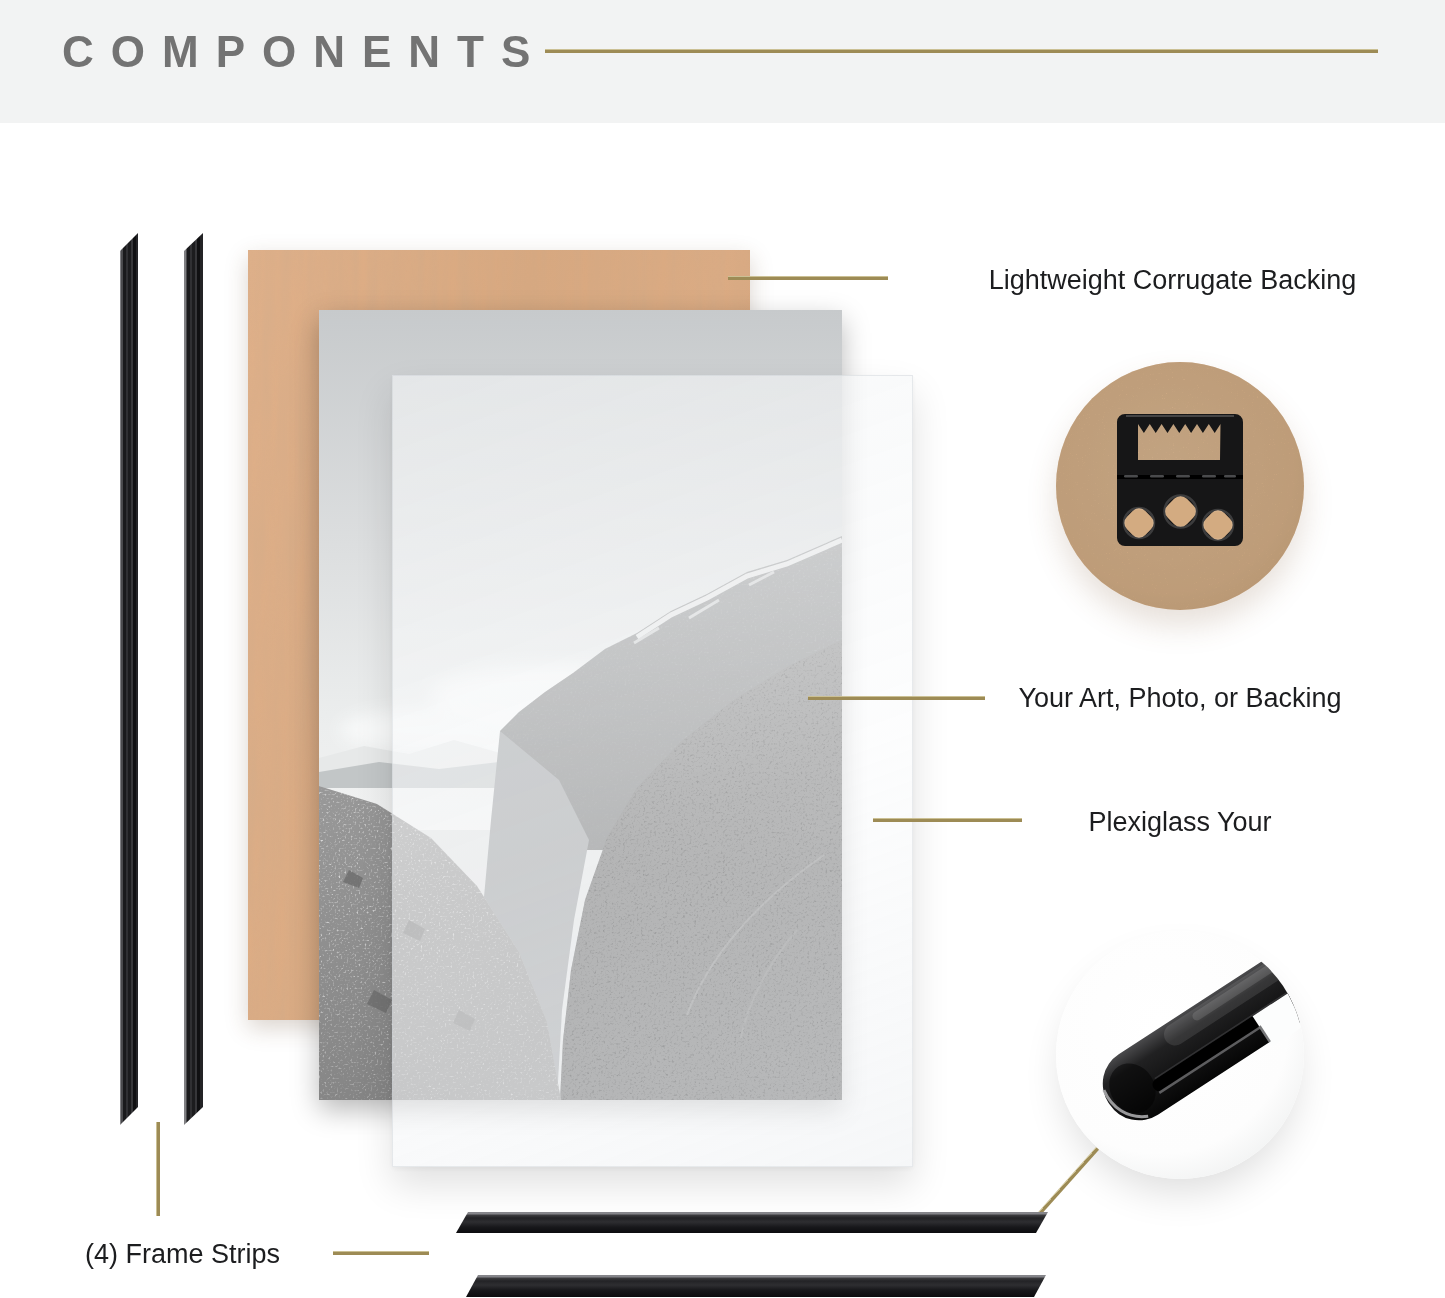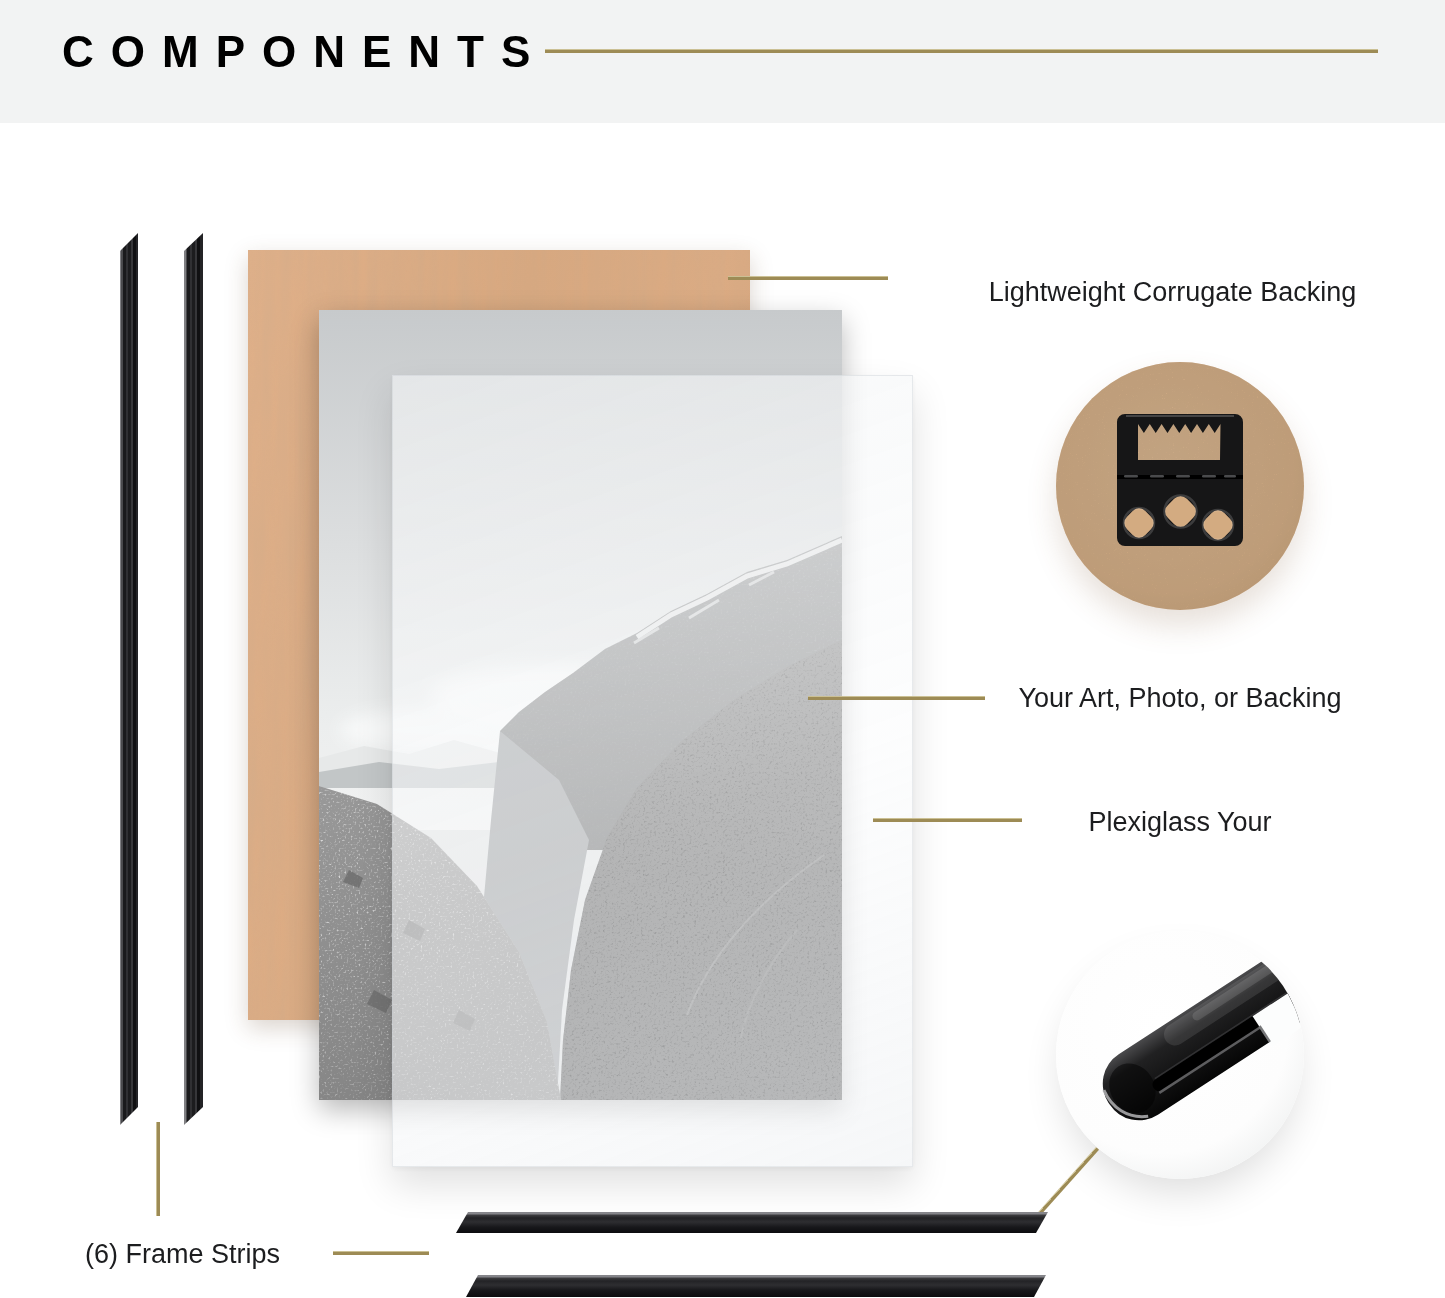--- a/index.html
+++ b/index.html
@@ -11,21 +11,21 @@
     color:#1f2022;
   }
   
   .header-band {
     position:absolute; left:0; top:0; width:1445px; height:123px;
     background:#f2f3f3;
   }
   .page-title {
     position:absolute; left:62px; top:27px;
     font-size:44px; font-weight:700; letter-spacing:17px;
-    color:#000000; white-space:nowrap;
+    color:#737373; white-space:nowrap;
   }
   .gold-line {
     position:absolute; height:4px;
     background:linear-gradient(to bottom,#cbc094 0 1px,#9d8b55 1px);
   }
   .header-rule { left:545px; top:49px; width:833px; }
 
   
   .conn-backing { left:728px; top:276px; width:160px; }
   .conn-art     { left:808px; top:696px; width:177px; }
@@ -34,21 +34,21 @@
   .conn-frames-v{ position:absolute; left:156px; top:1122px; width:4px; height:94px;
                   background:linear-gradient(to right,#cbc094 0 1px,#9d8b55 1px); }
   .conn-diag    { left:1031px; top:1221px; width:100px;
                   transform:rotate(-48.3deg); transform-origin:0 50%; }
 
   
   .callout {
     position:absolute; font-size:27px; line-height:36px; color:#1c1d1f;
     text-align:center; white-space:nowrap;
   }
-  .label-backing { left:950px;  top:274px; width:445px; }
+  .label-backing { left:950px;  top:262px; width:445px; }
   .label-art     { left:990px;  top:680px; width:380px; }
   .label-plexi   { left:1040px; top:804px; width:280px; }
   .label-frames  { left:85px;   top:1236px; width:260px; text-align:left; }
 
   
   .strip-v {
     position:absolute; top:233px; height:892px; width:18px;
     background:linear-gradient(to right,#808083 0 1.5px,#4a4a4d 1.5px 3px,#1a1a1c 3px 6px,#303033 6px 8px,#1c1c1e 8px 11px,#363639 11px 13px,#101012 13px 16px,#232326 16px);
     clip-path:polygon(0 18px, 100% 0, 100% calc(100% - 18px), 0 100%);
   }
@@ -266,20 +266,20 @@
           <line x1="206.5" y1="143" x2="206.5" y2="162" stroke="#77787a" stroke-width="2.5"></line>
           <rect x="120" y="93" width="192" height="22" rx="11" fill="#ffffff" opacity="0.10"></rect>
           <rect x="155" y="96" width="155" height="9" rx="4.5" fill="#ffffff" opacity="0.12"></rect>
           <path d="M41,112 C38,131 45,149 64,158" fill="none" stroke="#a9a9ab" stroke-width="3" opacity="0.9"></path>
         </g>
       </g>
     </svg>
   </div>
 
   <div class="conn-frames-v"></div>
-  <div class="callout label-frames">(6) Frame Strips</div>
+  <div class="callout label-frames">(4) Frame Strips</div>
   <div class="gold-line conn-frames"></div>
   <div class="gold-line conn-diag"></div>
 
   <div class="strip-h strip-h1"></div>
   <div class="strip-h strip-h2"></div>
 
 </div>
 
 </body></html>

